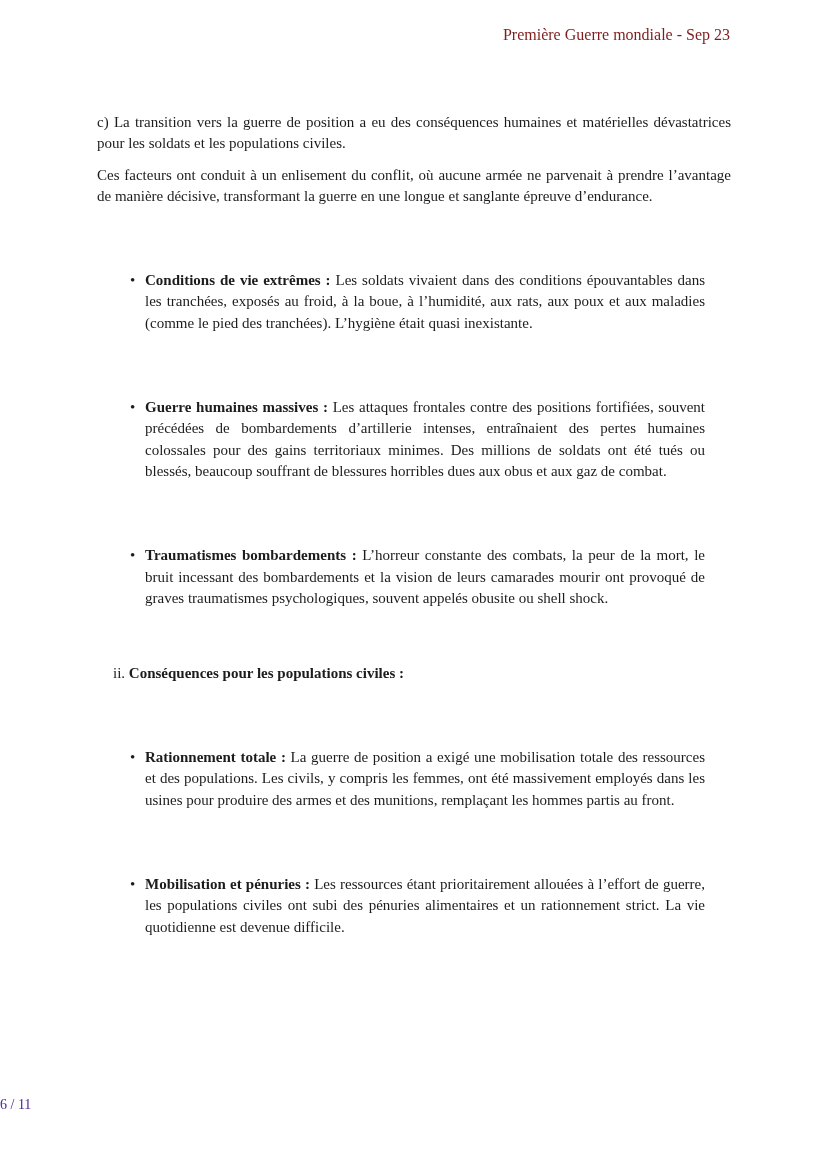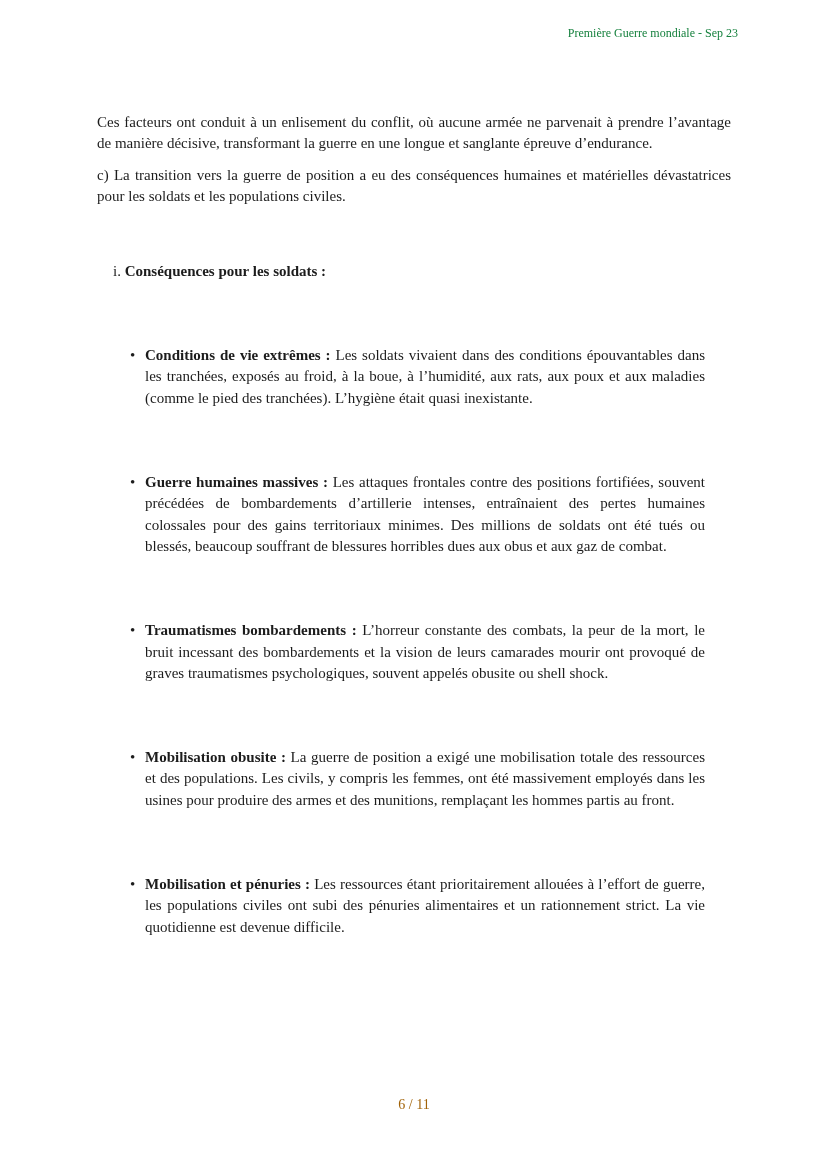--- a/index.html
+++ b/index.html
@@ -13,23 +13,23 @@
     height: 1171px;
     background: #ffffff;
     font-family: "Liberation Serif", serif;
     color: #1c1c1c;
     box-sizing: border-box;
     overflow: hidden;
   }
   .header {
     position: absolute;
     top: 26px;
-    right: 90px;
-    font-size: 12px;
-    color: #15803d;
+    right: 98px;
+    font-size: 16px;
+    color: #7f1d1d;
   }
   .content {
     position: absolute;
     top: 112px;
     left: 97px;
     width: 634px;
   }
   .para {
     font-size: 15px;
     line-height: 21.3px;
@@ -64,43 +64,38 @@
     text-align: justify;
   }
   .bullet-text strong {
     font-weight: bold;
   }
   .footer {
     position: absolute;
     top: 1097px;
     left: 0;
     width: 100%;
-    text-align: center;
     font-size: 14px;
-    color: #a16207;
+    color: #4c1d95;
   }
 </style>
 </head>
 <body>
 
 <div class="page">
 
   <div class="header">
     <span>Première Guerre mondiale - Sep 23</span>
   </div>
 
   <div class="content">
 
+    <p class="para">c) La transition vers la guerre de position a eu des conséquences humaines et matérielles dévastatrices pour les soldats et les populations civiles.</p>
     <p class="para">Ces facteurs ont conduit à un enlisement du conflit, où aucune armée ne parvenait à prendre l’avantage de manière décisive, transformant la guerre en une longue et sanglante épreuve d’endurance.</p>
-    <p class="para">c) La transition vers la guerre de position a eu des conséquences humaines et matérielles dévastatrices pour les soldats et les populations civiles.</p>
 
-    <div class="section-heading">
-      <span class="num">i.</span>
-      <span class="title">Conséquences pour les soldats :</span>
-    </div>
 
     <div class="bullet">
       <span class="bullet-marker">•</span>
       <div class="bullet-text">
         <strong>Conditions de vie extrêmes :</strong>
         <span>Les soldats vivaient dans des conditions épouvantables dans les tranchées, exposés au froid, à la boue, à l’humidité, aux rats, aux poux et aux maladies (comme le pied des tranchées). L’hygiène était quasi inexistante.</span>
       </div>
     </div>
 
     <div class="bullet">
@@ -112,25 +107,29 @@
     </div>
 
     <div class="bullet">
       <span class="bullet-marker">•</span>
       <div class="bullet-text">
         <strong>Traumatismes bombardements :</strong>
         <span>L’horreur constante des combats, la peur de la mort, le bruit incessant des bombardements et la vision de leurs camarades mourir ont provoqué de graves traumatismes psychologiques, souvent appelés obusite ou shell shock.</span>
       </div>
     </div>
 
+    <div class="section-heading">
+      <span class="num">ii.</span>
+      <span class="title">Conséquences pour les populations civiles :</span>
+    </div>
 
     <div class="bullet">
       <span class="bullet-marker">•</span>
       <div class="bullet-text">
-        <strong>Mobilisation obusite :</strong>
+        <strong>Rationnement totale :</strong>
         <span>La guerre de position a exigé une mobilisation totale des ressources et des populations. Les civils, y compris les femmes, ont été massivement employés dans les usines pour produire des armes et des munitions, remplaçant les hommes partis au front.</span>
       </div>
     </div>
 
     <div class="bullet">
       <span class="bullet-marker">•</span>
       <div class="bullet-text">
         <strong>Mobilisation et pénuries :</strong>
         <span>Les ressources étant prioritairement allouées à l’effort de guerre, les populations civiles ont subi des pénuries alimentaires et un rationnement strict. La vie quotidienne est devenue difficile.</span>
       </div>

